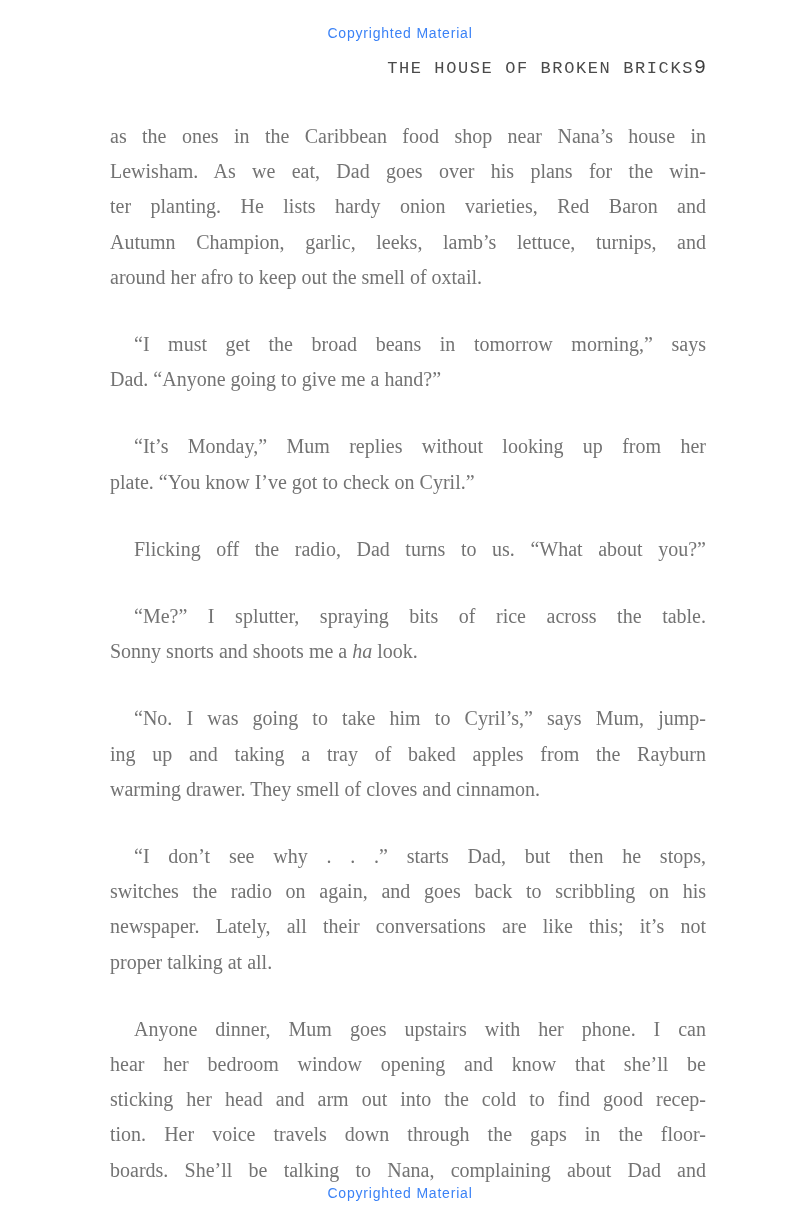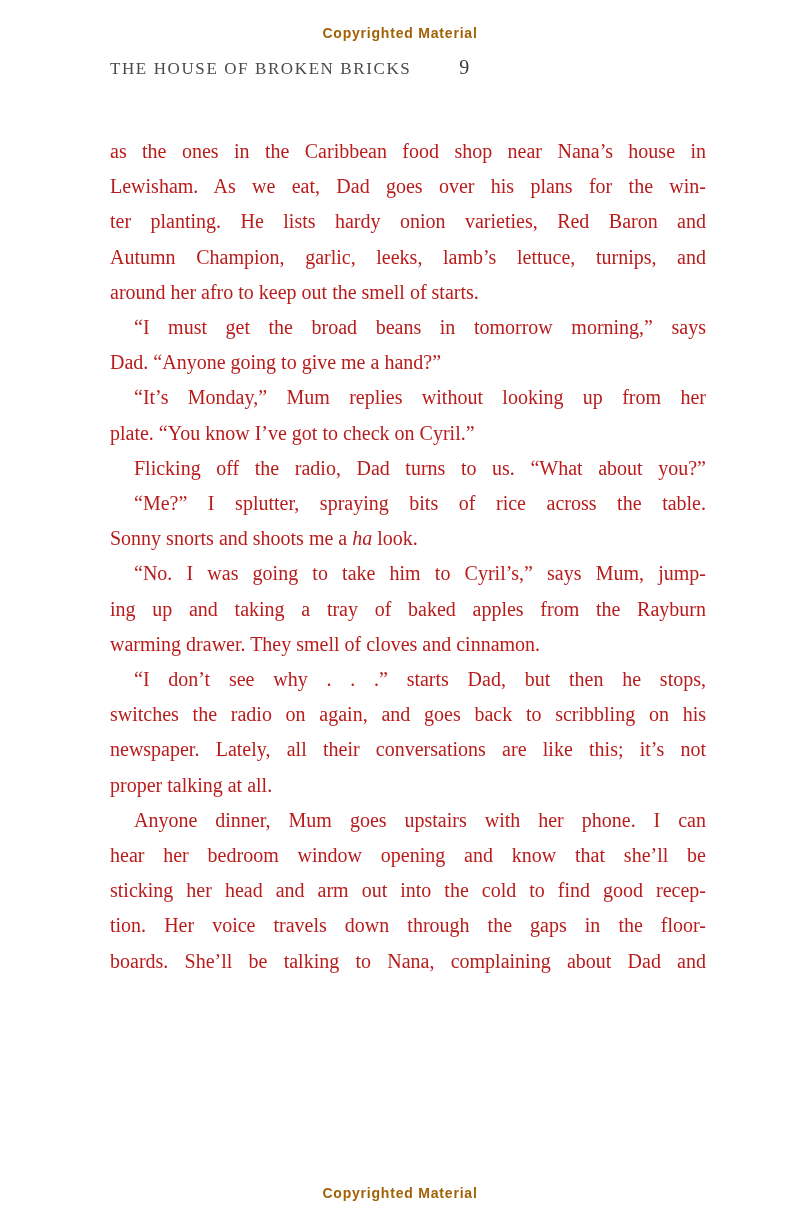--- a/index.html
+++ b/index.html
@@ -16,90 +16,89 @@
     height: 1228px;
     background: #ffffff;
     font-family: "Liberation Serif", serif;
   }
   .copyright {
     position: absolute;
     left: 0;
     width: 800px;
     text-align: center;
     font-family: "Liberation Sans", sans-serif;
-    font-weight: bold;
+    font-weight: normal;
     font-size: 14px;
     letter-spacing: 0.8px;
-    color: #a16207;
+    color: #3b82f6;
     line-height: 15px;
   }
   .copyright.top { top: 26px; }
   .copyright.bottom { top: 1186px; }
   .running-header {
     position: absolute;
     left: 110px;
     top: 56px;
     width: 596px;
     display: flex;
-    justify-content: flex-start;
+    justify-content: flex-end;
     align-items: baseline;
-    font-family: Liberation Serif, serif;
-    gap: 48px;
+    font-family: Liberation Mono, monospace;
   }
   .chapter-title {
     font-size: 17px;
     letter-spacing: 1.6px;
     font-weight: 400;
     color: #4a4a4a;
   }
   .page-number {
     font-size: 20px;
     font-weight: 400;
     color: #3c3c3c;
   }
   .text-block {
     position: absolute;
     left: 110px;
-    top: 134px;
+    top: 119px;
     width: 596px;
     font-size: 20px;
-    color: #b91c1c;
+    color: #737373;
     hyphens: none;
   }
   .para { margin: 0; padding: 0; }
   .line {
     line-height: 35.2px;
     text-align: left;
     overflow-wrap: normal;
   }
   .line.just {
     text-align: justify;
     text-align-last: justify;
   }
-  .line.indent { text-indent: 24px; }
+  .line.indent { text-indent: 24px; margin-top: 32px; }
   .line em { font-style: italic; }
 </style>
 </head>
 <body>
 
 <div class="page">
   <div class="copyright top">Copyrighted Material</div>
 
   <div class="running-header">
     <span class="chapter-title">THE HOUSE OF BROKEN BRICKS</span>
     <span class="page-number">9</span>
   </div>
 
   <div class="text-block">
       <div class="para">
         <div class="line just">as the ones in the Caribbean food shop near Nana’s house in</div>
         <div class="line just">Lewisham. As we eat, Dad goes over his plans for the win-</div>
         <div class="line just">ter planting. He lists hardy onion varieties, Red Baron and</div>
         <div class="line just">Autumn Champion, garlic, leeks, lamb’s lettuce, turnips, and</div>
-        <div class="line">around her afro to keep out the smell of starts.</div>
+        <div class="line">around her afro to keep out the smell of oxtail.</div>
       </div>
       <div class="para">
         <div class="line just indent">“I must get the broad beans in tomorrow morning,” says</div>
         <div class="line">Dad. “Anyone going to give me a hand?”</div>
       </div>
       <div class="para">
         <div class="line just indent">“It’s Monday,” Mum replies without looking up from her</div>
         <div class="line">plate. “You know I’ve got to check on Cyril.”</div>
       </div>
       <div class="para">

